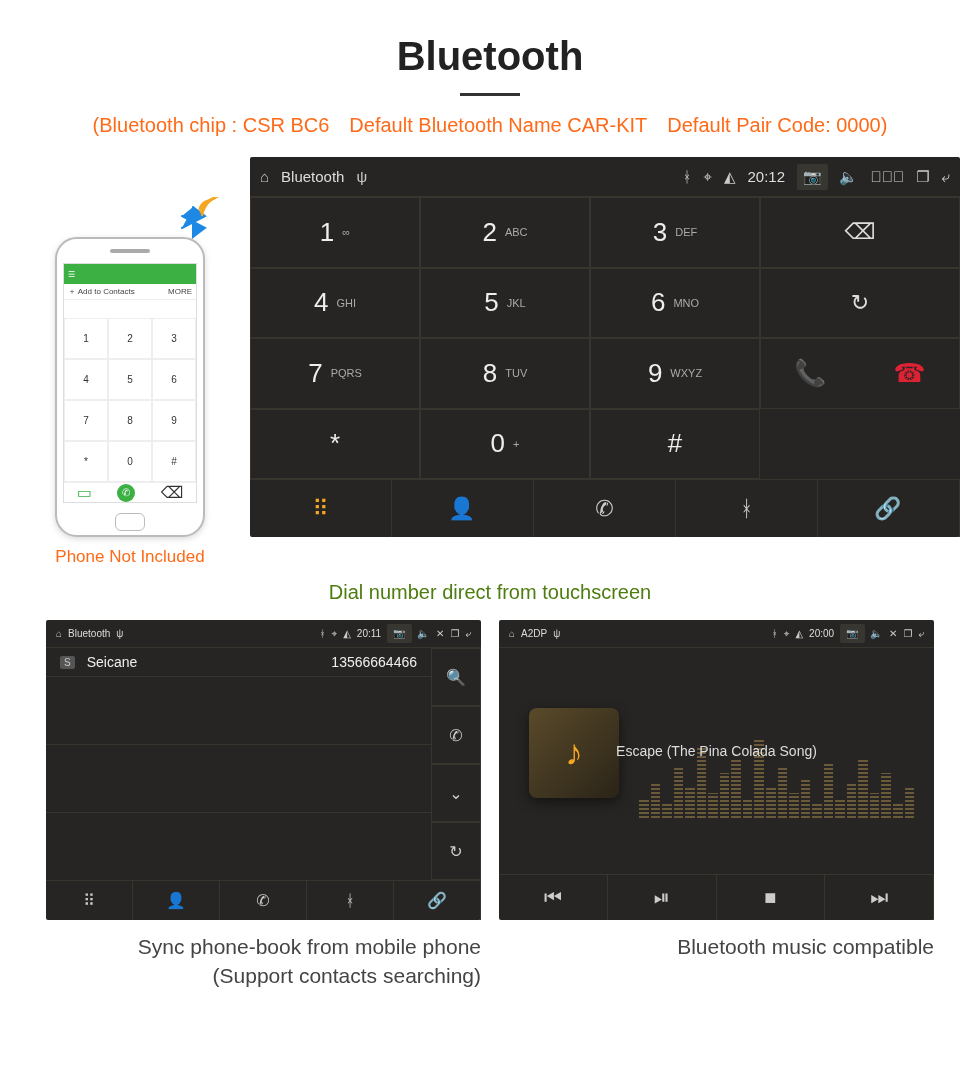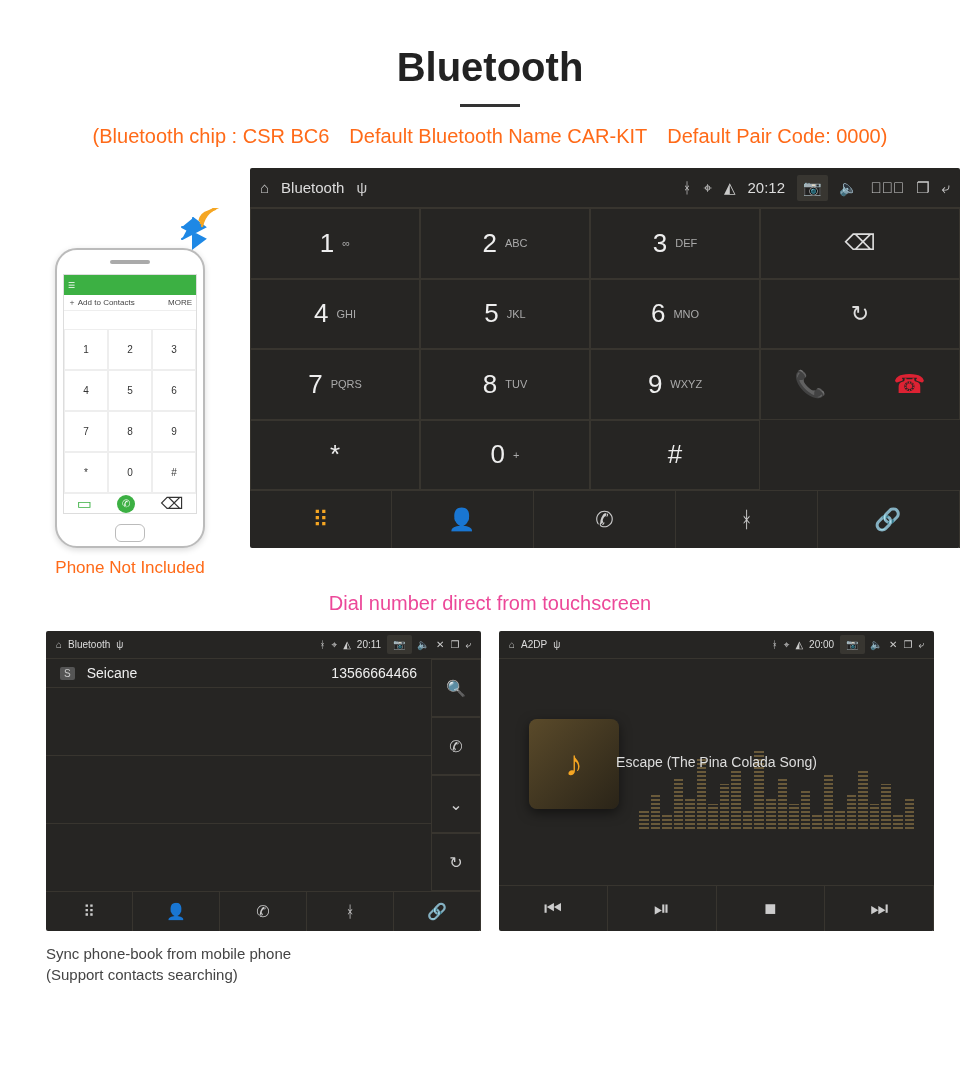--- a/index.html
+++ b/index.html
@@ -5,21 +5,21 @@
   * { box-sizing: border-box; margin: 0; padding: 0; }
   body {
     width: 980px;
     height: 1091px;
     background: #fff;
     font-family: Arial, Helvetica, sans-serif;
     color: #333;
     overflow: hidden;
   }
   .page {
-    padding: 45px 20px 0 20px;
+    padding: 34px 20px 0 20px;
   }
   .title {
     font-size: 40px;
     font-weight: bold;
     text-align: center;
     color: #222;
   }
   .title-sep {
     width: 60px;
     height: 3px;
@@ -150,21 +150,21 @@
     grid-template-columns:repeat(5,1fr);
     border-top:1px solid #38352f;
   }
   .hu-tabs .t{
     display:flex;align-items:center;justify-content:center;
     font-size:22px;color:#ccc;border-right:1px solid #38352f;
   }
   .hu-tabs .t.active{color:#f5a623}
 
   .caption-main{
-    text-align:center;font-size:20px;color:#ec4899;margin:14px 0 16px;
+    text-align:center;font-size:20px;color:#4d7c0f;margin:14px 0 16px;
   }
 
   
   .row-bot{display:flex;gap:18px;padding:0 26px}
   .hu-sm{flex:1;height:300px;font-size:12px}
   .hu-sm .hu-status{height:28px;font-size:10px;gap:6px}
   .hu-sm .hu-tabs{height:40px}
   .hu-sm .hu-tabs .t{font-size:16px}
   .pb-body{flex:1;display:flex}
   .pb-list{flex:1;display:flex;flex-direction:column}
@@ -194,21 +194,21 @@
     display:flex;align-items:flex-end;gap:2px;
   }
   .eq i{flex:1;background:repeating-linear-gradient(to top,#6a5a3a 0 2px,transparent 2px 4px)}
   .music-ctrl{
     height:46px;width:100%;
     display:grid;grid-template-columns:repeat(4,1fr);
     border-top:1px solid #38352f;
   }
   .music-ctrl .c{display:flex;align-items:center;justify-content:center;color:#ccc;font-size:20px;border-right:1px solid #38352f}
 
-  .caption-sm{text-align:left;font-size:15px;color:#444;line-height:1.4;margin-top:12px}
+  .caption-sm{text-align:right;font-size:21px;color:#444;line-height:1.4;margin-top:12px}
   .caption-col{flex:1}
   .row-cap{display:flex;gap:18px;padding:0 26px}
 
   svg{display:block}
 </style>
 </head>
 <body>
 
 <div class="page">
   <div class="title">Bluetooth</div>
@@ -455,15 +455,16 @@
       </div>
     </div>
   </div>
 
   <div class="row-cap">
     <div class="caption-col caption-sm">
       <div>Sync phone-book from mobile phone</div>
       <div>(Support contacts searching)</div>
     </div>
     <div class="caption-col caption-sm">
+      <div>Bluetooth music compatible</div>
     </div>
   </div>
 </div>
 
 </body></html>

